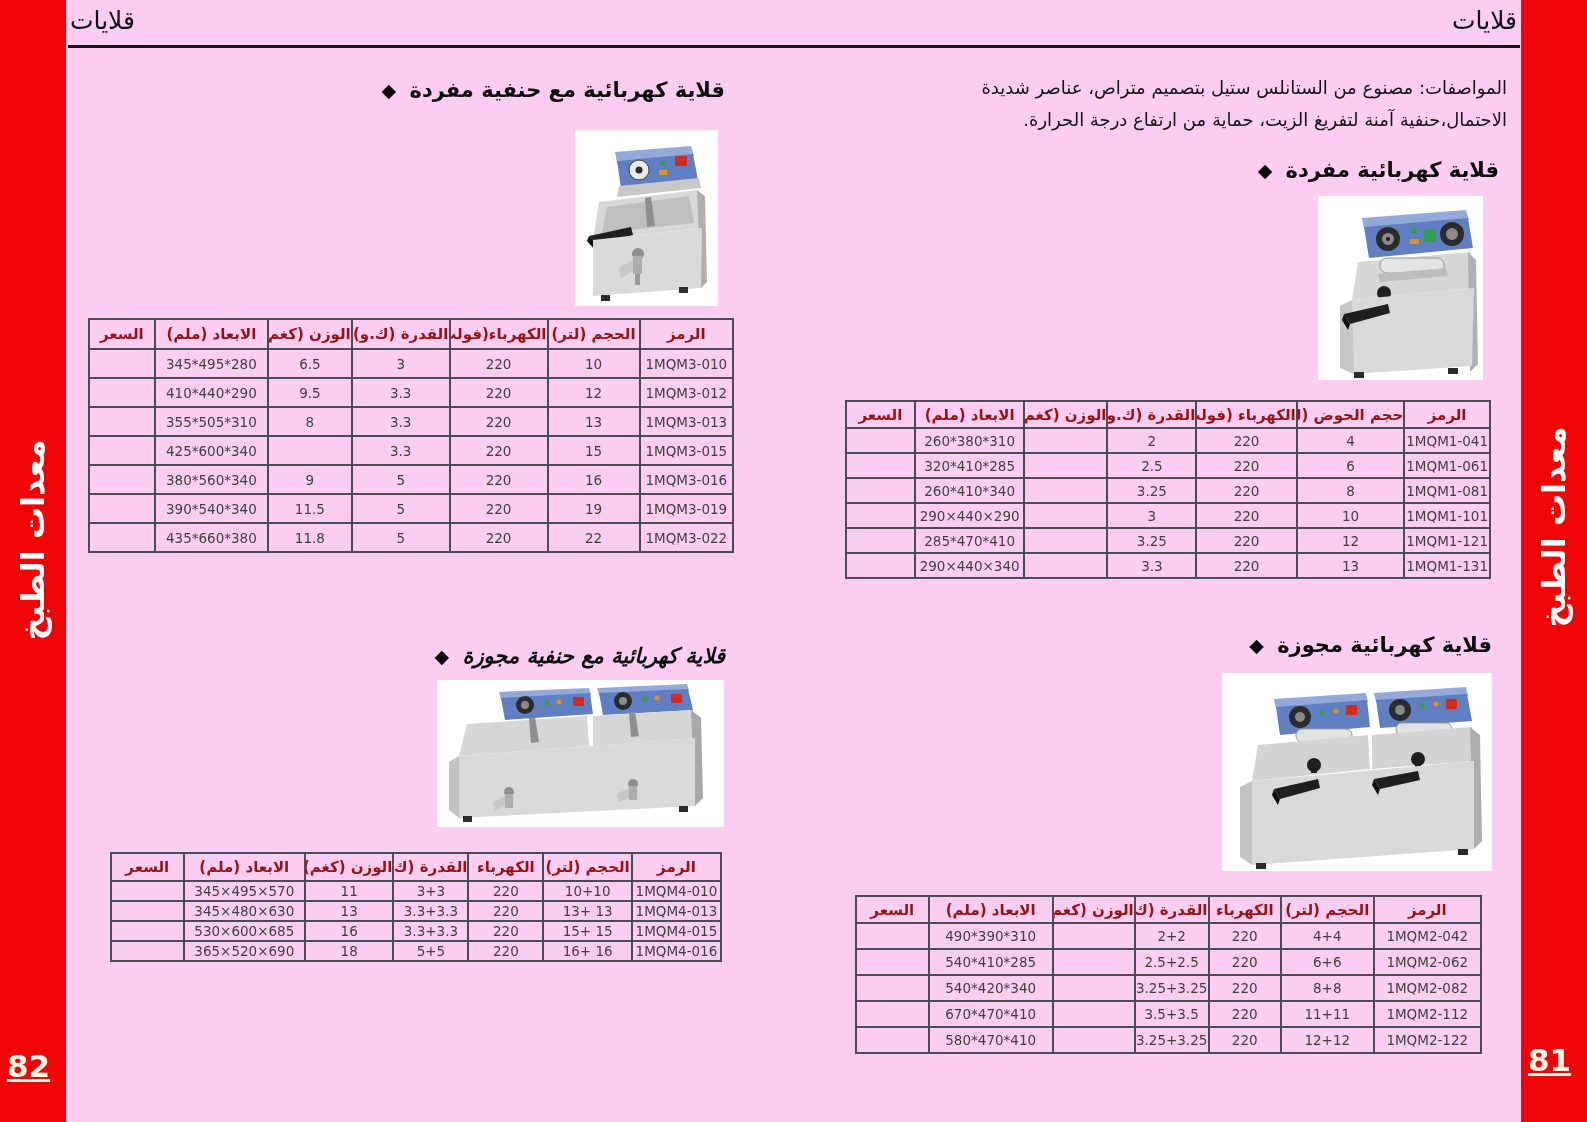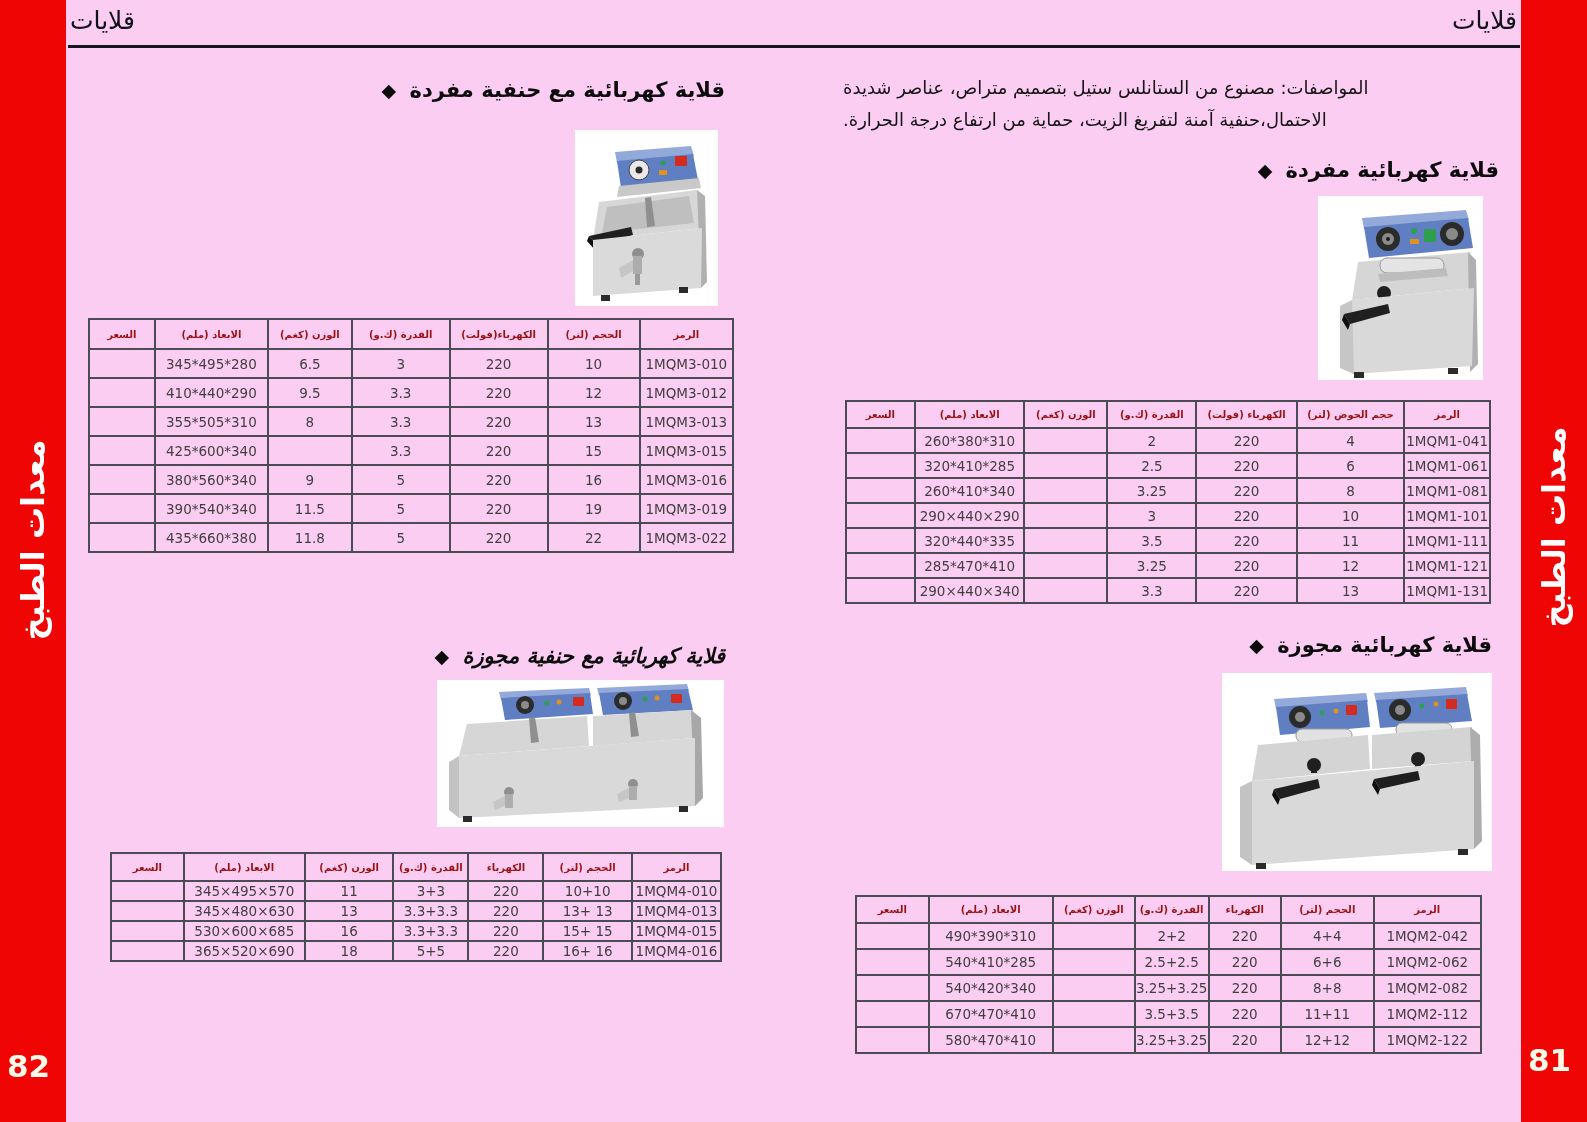--- a/index.html
+++ b/index.html
@@ -16,38 +16,38 @@
   .side-bar.right { left:1521px; }
   .side-text {
     position:absolute; width:340px; height:44px; line-height:44px;
     text-align:center; color:#ffffff; font-weight:bold; font-size:32px;
     transform:rotate(-90deg); direction:rtl; white-space:nowrap;
   }
   .side-text.left  { left:-137px; top:518px; }
   .side-text.right { left:1384px; top:505px; }
   .page-no {
     position:absolute; width:57px; text-align:center;
-    color:#fffbe8; font-weight:bold; font-size:31px;
+    color:#fffbe8; font-weight:bold; font-size:31px;text-decoration:underline;
   }
   .page-no.left  { left:0;      top:1048px; }
   .page-no.right { left:1521px; top:1042px; }
   
   .hdr { position:absolute; top:6px; font-size:25px; color:#101018; direction:rtl; }
   .hdr.left  { left:70px; }
   .hdr.right { right:70px; }
   .hdr-rule { position:absolute; left:68px; top:45px; width:1452px; height:3px; background:#15151f; }
   
   .sec-title {
     position:absolute; direction:rtl; white-space:nowrap;
     font-size:21px; font-weight:bold; color:#0c0c0c;
   }
   .sec-title .bullet { font-size:19px; margin-right:6px; }
   .desc {
-    position:absolute; top:72px; right:104px; width:640px;
-    direction:rtl; text-align:left; font-size:18px; color:#141414; line-height:1.75;
+    position:absolute; top:72px; right:80px; width:640px;
+    direction:rtl; text-align:right; font-size:18px; color:#141414; line-height:1.75;
   }
   .title-left-1  { top:78px;  right:862px; }
   .title-left-2  { top:644px; right:862px;font-style:italic; }
   .title-right-1 { top:158px; right:88px; }
   .title-right-2 { top:633px; right:95px; }
   
   .photo { position:absolute; background:#ffffff; }
   .photo svg { display:block; width:100%; height:100%; }
   .photo-1 { left:575px;  top:130px; width:143px; height:176px; }
   .photo-2 { left:1318px; top:196px; width:165px; height:184px; }
@@ -55,21 +55,21 @@
   .photo-4 { left:1222px; top:673px; width:270px; height:198px; }
   
   table.spec {
     position:absolute; border-collapse:collapse; table-layout:fixed;
     background:#fbcdf3;
   }
   table.spec th, table.spec td {
     border:2px solid #4b4b55; text-align:center; vertical-align:middle;
     overflow:hidden; white-space:nowrap;
   }
-  table.spec th { color:#991212; font-weight:bold; font-size:10px; direction:rtl; }
+  table.spec th { color:#991212; font-weight:bold; font-size:15px; direction:rtl; }
   table.spec td { color:#3f3f3f; font-size:13.5px; }
   .t-a { left:88px;  top:318px; width:646px; }
   .t-a th { height:30px; } .t-a td { height:29px; }
   .t-b { left:845px; top:400px; width:646px; }
   .t-b th { height:27px; } .t-b td { height:25px; }
   .t-c { left:110px; top:852px; width:612px; }
   .t-c th { height:28px; } .t-c td { height:20px; }
   .t-d { left:855px; top:895px; width:627px; }
   .t-d th { height:27px; } .t-d td { height:26px;margin-top:20px; }
 </style>
@@ -179,29 +179,20 @@
         <td></td>
         <td>290×440×290</td>
         <td></td>
         <td>3</td>
         <td>220</td>
         <td>10</td>
         <td>1MQM1-101</td>
       </tr>
       <tr>
         <td></td>
-        <td>320*440*335</td>
-        <td></td>
-        <td>3.5</td>
-        <td>220</td>
-        <td>11</td>
-        <td>1MQM1-111</td>
-      </tr>
-      <tr>
-        <td></td>
         <td>285*470*410</td>
         <td></td>
         <td>3.25</td>
         <td>220</td>
         <td>12</td>
         <td>1MQM1-121</td>
       </tr>
       <tr>
         <td></td>
         <td>290×440×340</td>

